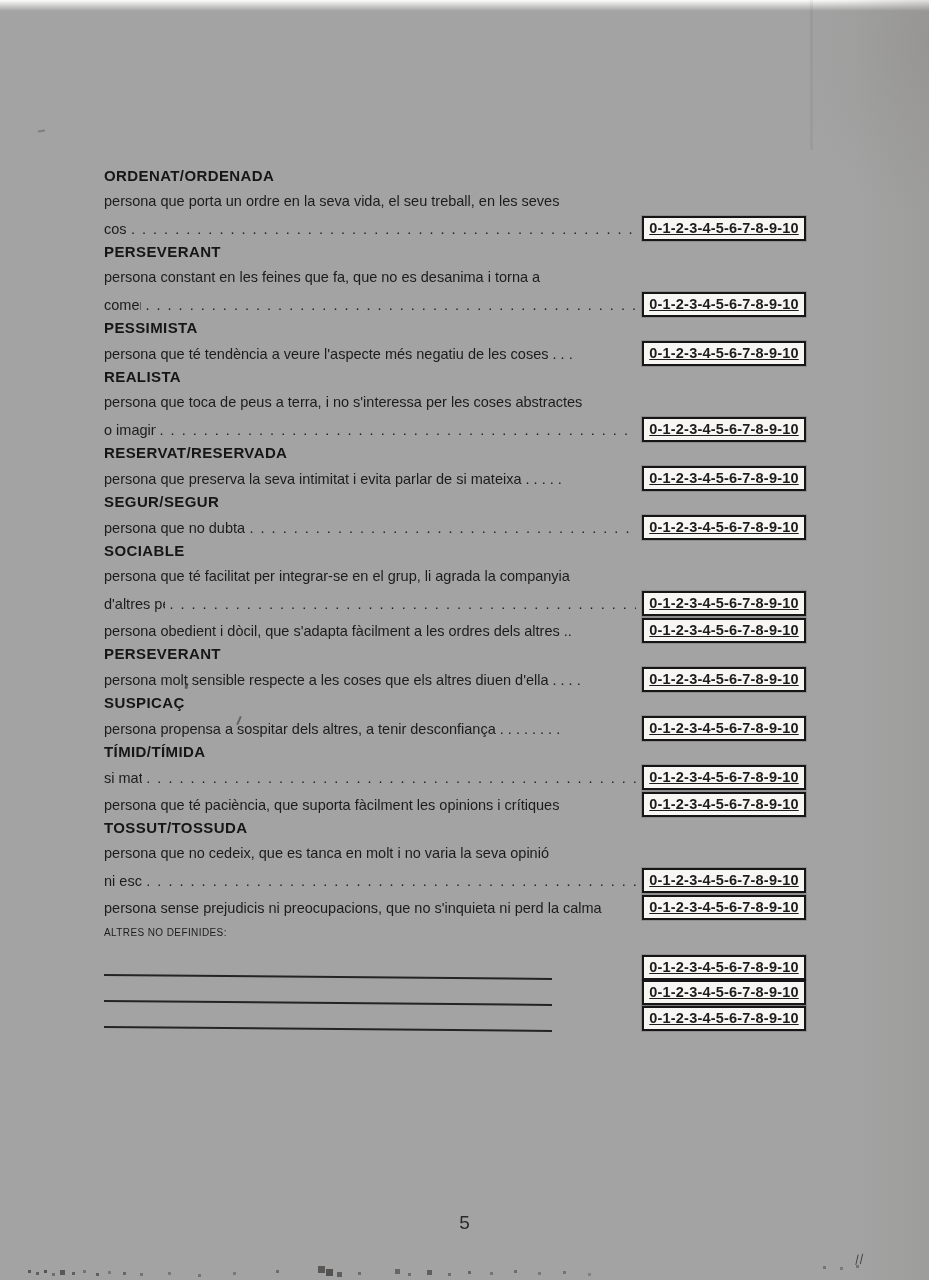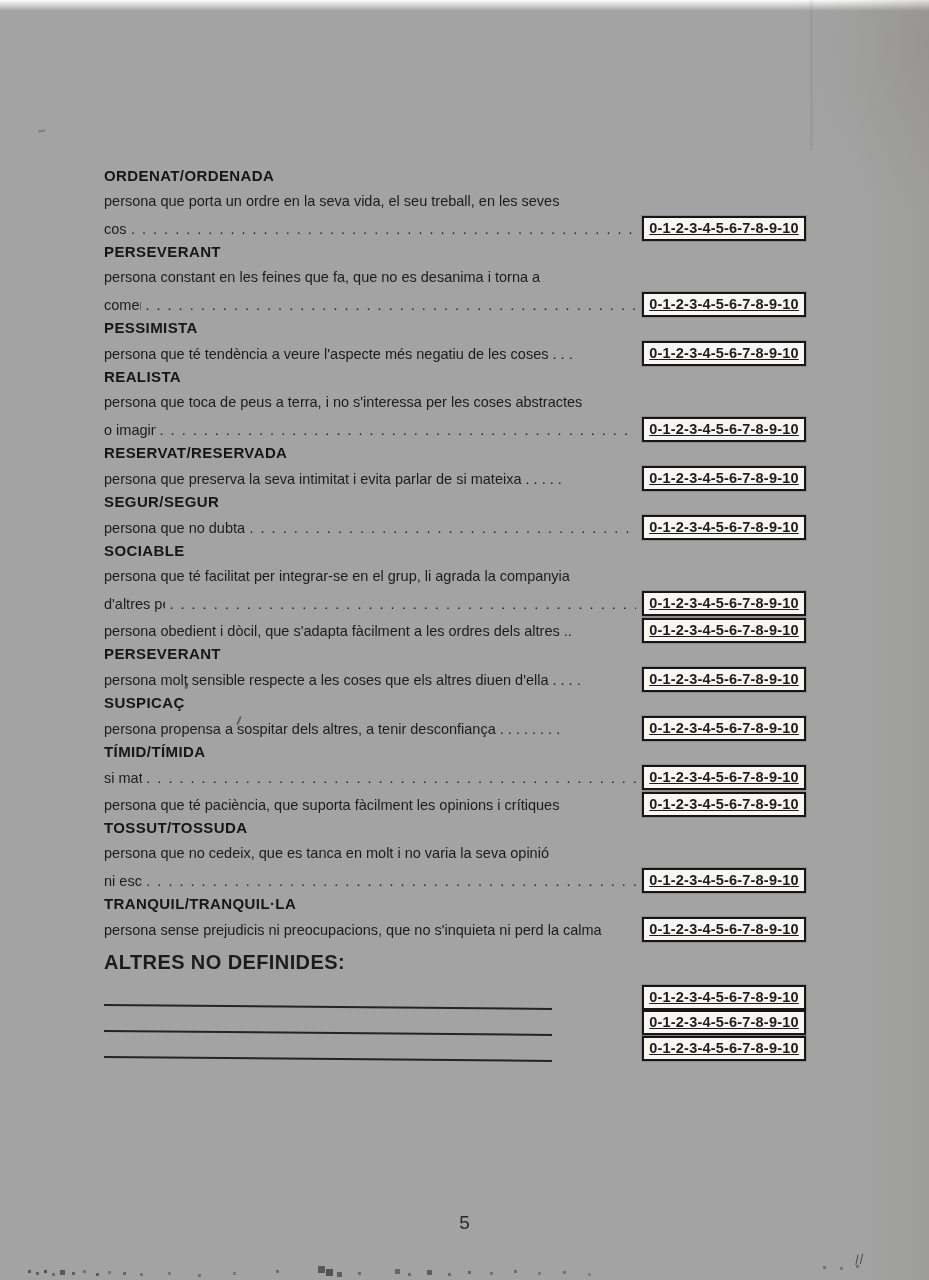--- a/index.html
+++ b/index.html
@@ -40,21 +40,21 @@
   }
   .gap{flex:1 1 auto;min-width:4px;}
   .scale-box{
     flex:0 0 auto;width:160px;height:21px;line-height:21px;
     border:2px solid #161616;background:#f7f6f2;
     text-align:center;font-size:14.5px;font-weight:700;letter-spacing:0.2px;
     box-shadow:0 0 0 1px rgba(20,20,20,0.15);
     text-decoration:underline;
   }
   .altres-label{
-    font-size:20px;font-weight:700;letter-spacing:0.4px;line-height:19px;margin:10px 0 12px 0;
+    font-size:10px;font-weight:400;letter-spacing:0.4px;line-height:19px;margin:2px 0 12px 0;
   }
   .arow{display:flex;align-items:center;height:26px;}
   .arow + .arow .scale-box{margin-top:-2px;}
   .blank-line{
     width:448px;height:16px;border-bottom:2.5px solid #242424;
     transform:rotate(0.5deg);transform-origin:left bottom;
   }
   .page-number{
     position:absolute;top:1212px;left:0;width:100%;
     text-align:center;font-size:19px;color:#2a2a2a;
@@ -209,21 +209,20 @@
       <div class="term">TOSSUT/TOSSUDA</div>
       <div class="pre">persona que no cedeix, que es tanca en molt i no varia la seva opinió</div>
       <div class="row">
         <span class="rowtext">ni escolta.</span>
         <span class="dots">. . . . . . . . . . . . . . . . . . . . . . . . . . . . . . . . . . . . . . . . . . . . . . . . . . . . . . . . . . . . . . . . . . . . . . . . . . . .</span>
         <span class="scale-box">0-1-2-3-4-5-6-7-8-9-10</span>
       </div>
     </div>
 
     <div>
-      <div class="term">TRANQUIL/TRANQUIL·LA</div>
       <div class="row">
         <span class="rowtext">persona sense prejudicis ni preocupacions, que no s'inquieta ni perd la calma</span>
         <span class="gap"></span>
         <span class="scale-box">0-1-2-3-4-5-6-7-8-9-10</span>
       </div>
     </div>
 
     <div>
       <div class="altres-label">ALTRES NO DEFINIDES:</div>
       <div class="arow">

